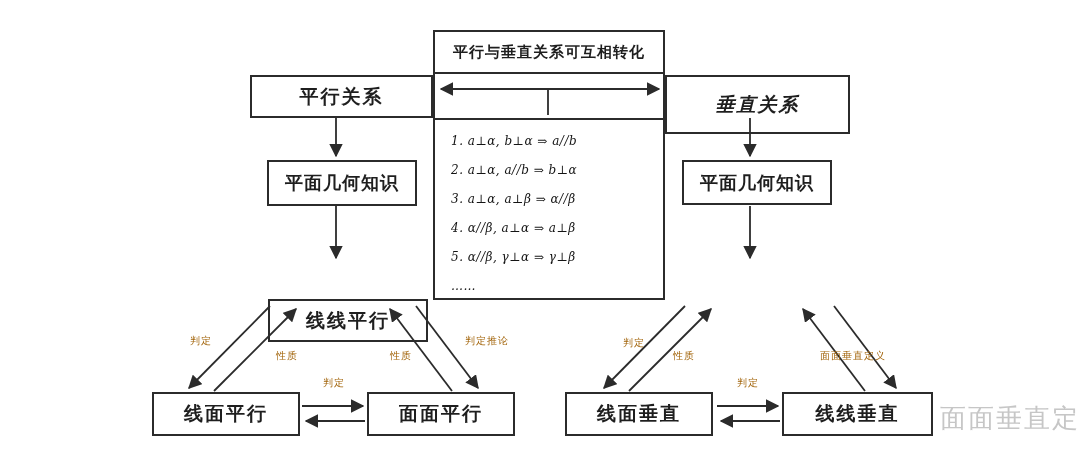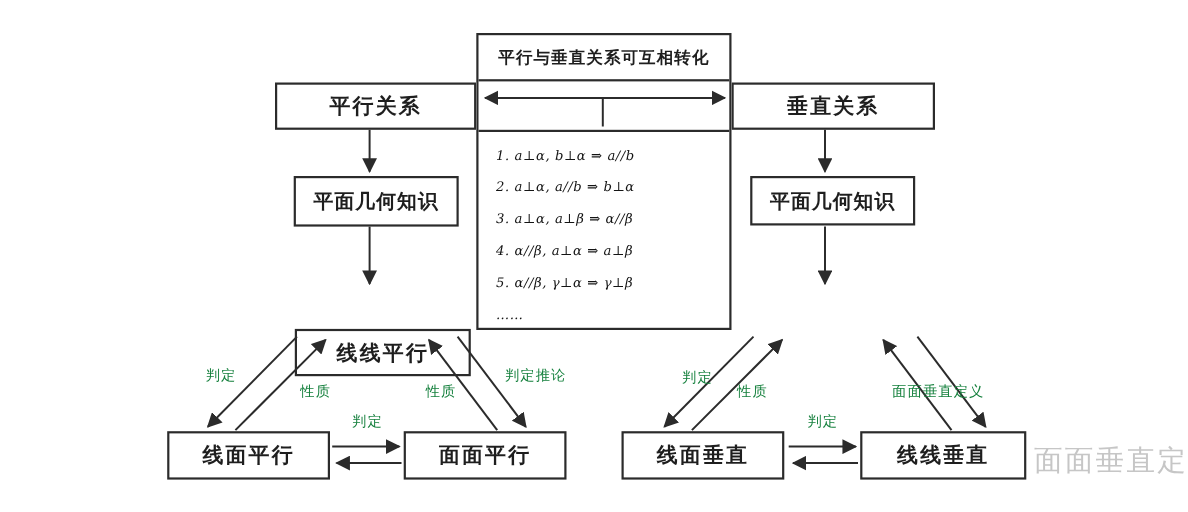--- a/index.html
+++ b/index.html
@@ -28,21 +28,21 @@
   .divider-2 { top:86px; }
   .formulas { position:absolute; left:16px; top:94px; right:4px; }
   .formula {
     height:29px; display:flex; align-items:center;
     font-family:"DejaVu Serif", serif; font-style:italic;
     font-size:12px; color:#141414; white-space:nowrap; letter-spacing:0.5px;
   }
   svg.wires { position:absolute; left:0; top:0; z-index:3; pointer-events:none; }
   .lbl {
     position:absolute; z-index:4; transform:translate(-50%,-50%);
-    font-size:13px; font-weight:500; color:#15803d; white-space:nowrap; letter-spacing:1px;
+    font-size:10px; font-weight:500; color:#a16207; white-space:nowrap; letter-spacing:1px;
   }
   .watermark {
     position:absolute; left:940px; top:401px; z-index:4;
     font-size:26px; color:#c6c6c6; letter-spacing:2px; white-space:nowrap;
   }
 </style>
 </head>
 <body>
 
 <div class="canvas">
@@ -90,21 +90,21 @@
       <div class="formula">1. a⊥α, b⊥α ⇒ a//b</div>
       <div class="formula">2. a⊥α, a//b ⇒ b⊥α</div>
       <div class="formula">3. a⊥α, a⊥β ⇒ α//β</div>
       <div class="formula">4. α//β, a⊥α ⇒ a⊥β</div>
       <div class="formula">5. α//β, γ⊥α ⇒ γ⊥β</div>
       <div class="formula">……</div>
     </div>
   </div>
 
   <div class="box" style="left:250px; top:75px; width:183px; height:43px;">平行关系</div>
-  <div class="box" style="left:665px; top:75px; width:185px; height:43px;">垂直关系</div>
+  <div class="box" style="left:665px; top:75px; width:185px; height:59px;font-style:italic;">垂直关系</div>
 
   <div class="box" style="left:267px; top:160px; width:150px; height:46px; font-size:18px; letter-spacing:1px;">平面几何知识</div>
   <div class="box" style="left:268px; top:262px; width:160px; height:43px;margin-top:37px;">线线平行</div>
   <div class="box" style="left:152px; top:392px; width:148px; height:44px;">线面平行</div>
   <div class="box" style="left:367px; top:392px; width:148px; height:44px;">面面平行</div>
 
   <div class="box" style="left:682px; top:160px; width:150px; height:45px; font-size:18px; letter-spacing:1px;">平面几何知识</div>
   <div class="box" style="left:565px; top:392px; width:148px; height:44px;">线面垂直</div>
   <div class="box" style="left:782px; top:392px; width:151px; height:44px;">线线垂直</div>
 

